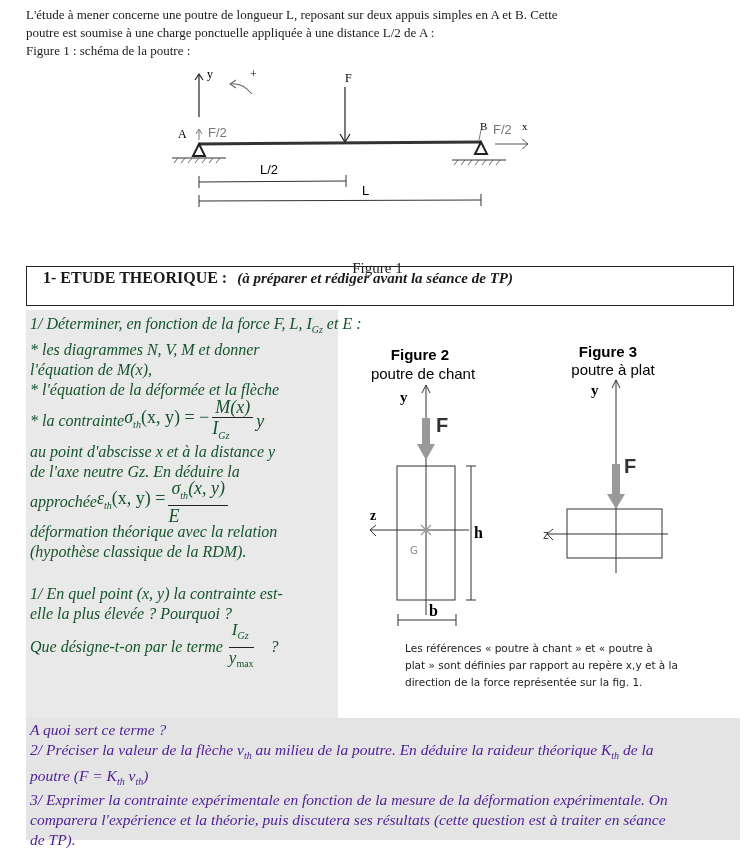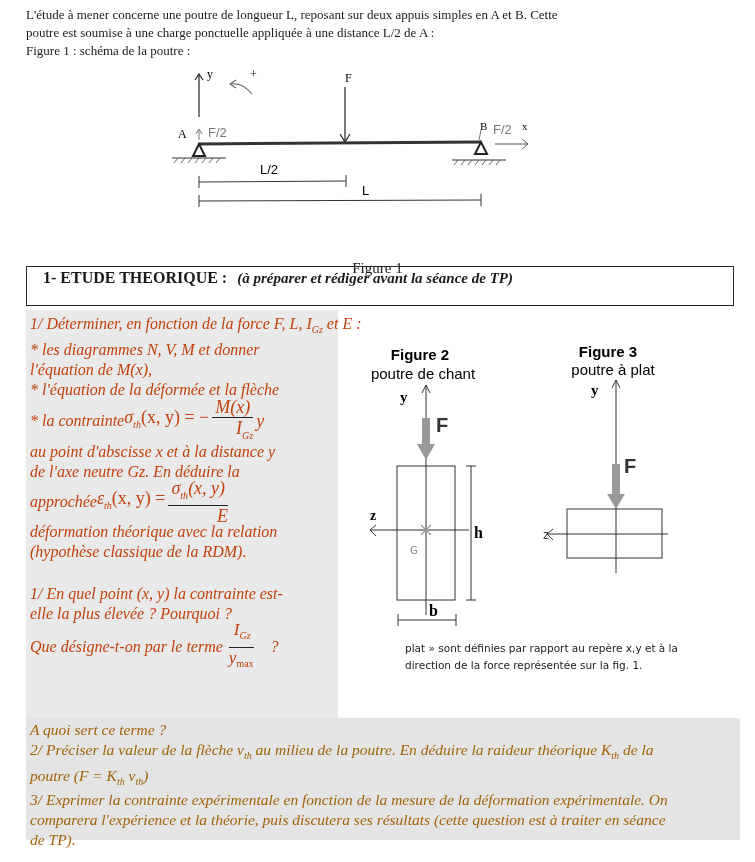--- a/index.html
+++ b/index.html
@@ -15,30 +15,30 @@
   .fig1-caption { left: 0; top: 231px; width: 755px; text-align: center; font-size: 15px; margin-top: 29px; }
   .section-box {
     left: 26px; top: 266px; width: 708px; height: 40px;
     border: 1.3px solid #222; box-sizing: border-box;
     font-size: 16px; line-height: 22px; padding-left: 16px; white-space: nowrap;
   }
   .section-box .bold { font-weight: bold; }
   .section-box .ital { font-style: italic; font-weight: bold; margin-left: 6px; font-size: 15px; }
   .gray-left { left: 26px; top: 310px; width: 312px; height: 410px; background: #e9e9e9; }
   .gray-bottom { left: 26px; top: 718px; width: 714px; height: 122px; background: #e4e4e4; }
-  .qtext { font-style: italic; font-size: 16px; line-height: 20px; color: #c2410c; white-space: nowrap; }
+  .qtext { font-style: italic; font-size: 16px; line-height: 20px; color: #14532d; white-space: nowrap; }
   .q1 { left: 30px; top: 314px; }
   .math { font-family: "Liberation Serif", serif; font-style: italic; }
-  .frac { display: inline-block; vertical-align: middle; text-align: right; margin: 0 3px; }
+  .frac { display: inline-block; vertical-align: middle; text-align: left; margin: 0 3px; }
   .frac .num { display: block; border-bottom: 1px solid #222; padding: 0 3px; line-height: 20px; }
   .frac .den { display: block; line-height: 20px; }
   sub { font-size: 10px; }
   .fig23 { left: 340px; top: 330px; width: 400px; height: 300px; }
   .note { left: 405px; top: 640px; width: 340px; font-family: "DejaVu Sans", sans-serif; font-size: 10.5px; line-height: 17px; color: #222; }
-  .bottom-text { left: 30px; top: 720px; width: 712px; font-style: italic; font-size: 15.5px; line-height: 20px; color: #a16207; }
+  .bottom-text { left: 30px; top: 720px; width: 712px; font-style: italic; font-size: 15.5px; line-height: 20px; color: #4c1d95; }
 </style>
 </head>
 <body>
 
 <div class="abs intro">
   <div>L'étude à mener concerne une poutre de longueur L, reposant sur deux appuis simples en A et B. Cette</div>
   <div>poutre est soumise à une charge ponctuelle appliquée à une distance L/2 de A :</div>
   <div>Figure 1 : schéma de la poutre :</div>
 </div>
 
@@ -189,20 +189,21 @@
   <rect x="272" y="134" width="8" height="32" fill="#999"></rect>
   <polygon points="267,164 285,164 276,179" fill="#999"></polygon>
   <text x="284" y="143" font-family="Liberation Sans, sans-serif" font-weight="bold" font-size="20" fill="#333">F</text>
   <rect x="227" y="179" width="95" height="49" fill="none" stroke="#333" stroke-width="1"></rect>
   <line x1="207" y1="204" x2="328" y2="204" stroke="#333" stroke-width="1"></line>
   <polyline points="213,199 207,204 213,210" fill="none" stroke="#333" stroke-width="1"></polyline>
   <text x="203" y="209" font-family="Liberation Sans, sans-serif" font-size="12" fill="#444">z</text>
 </svg>
 
 <div class="abs note">
+  <div>Les références « poutre à chant » et « poutre à</div>
   <div>plat » sont définies par rapport au repère x,y et à la</div>
   <div>direction de la force représentée sur la fig. 1.</div>
 </div>
 
 <div class="abs bottom-text">
   <div>A quoi sert ce terme ?</div>
   <div style="white-space:nowrap; height:26px;">
     <span>2/ Préciser la valeur de la flèche v</span><sub>th</sub><span>  au milieu de la poutre. En déduire la raideur théorique  K</span><sub>th</sub><span> de la</span>
   </div>
   <div style="white-space:nowrap; height:24px;">

